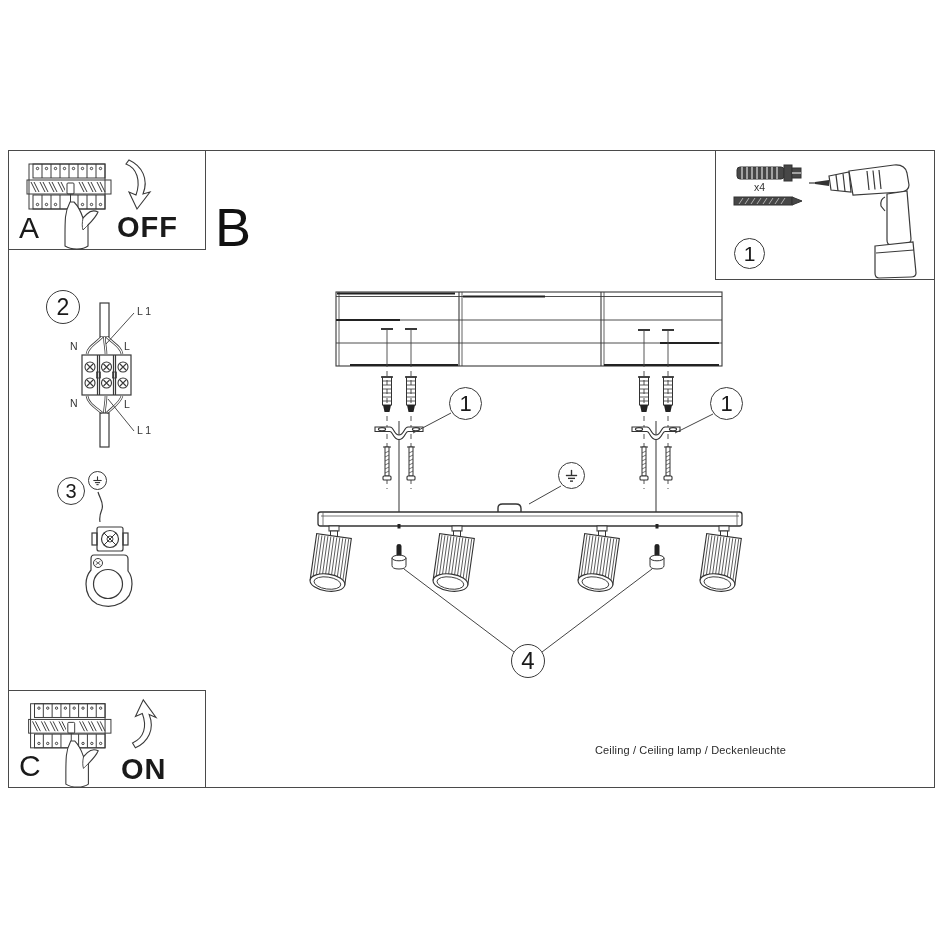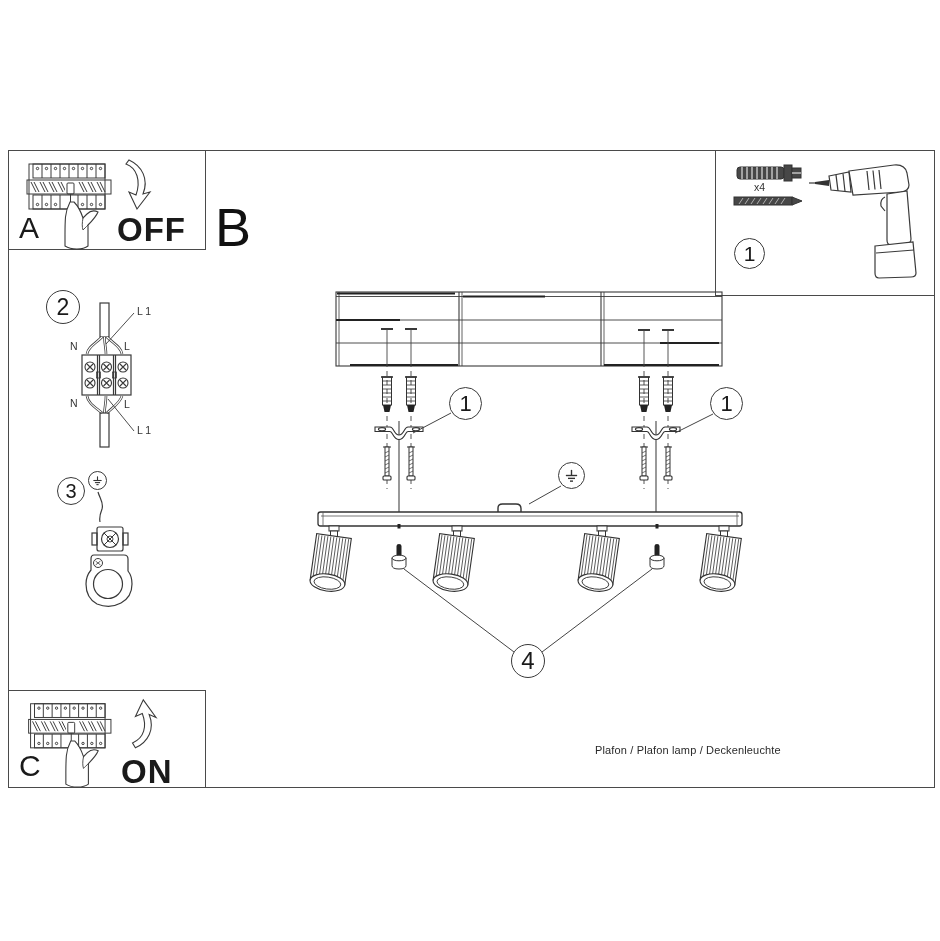--- a/index.html
+++ b/index.html
@@ -5,21 +5,21 @@
   * { margin:0; padding:0; box-sizing:border-box; }
   html,body { background:#e8e8e8; }
   .page {
     position:relative; width:940px; height:941px; background:#ffffff;
     font-family:"Liberation Sans", sans-serif; color:#222; overflow:hidden;
   }
   .abs { position:absolute; }
   .frame { border:1.4px solid #4a4a4a; }
   .box { border:1.4px solid #4a4a4a; background:#fff; }
   .corner-letter { font-size:30px; color:#1a1a1a; line-height:1; }
-  .state-label { font-size:33px; font-weight:600; letter-spacing:1px; color:#1a1a1a; }
+  .state-label { font-size:29px; font-weight:600; letter-spacing:1px; color:#1a1a1a; }
   .section-letter { font-size:54px; color:#111; line-height:1; }
   .badge {
     position:absolute; border:1.5px solid #3a3a3a; border-radius:50%;
     background:#fff; display:flex; align-items:center; justify-content:center;
     color:#1a1a1a;
   }
   .badge span { display:block; line-height:1; }
   .small-label { font-size:10.5px; color:#333; line-height:1; }
   .footer { font-size:11px; line-height:15.5px; color:#2a2a2a; letter-spacing:.15px; }
   svg { display:block; }
@@ -86,21 +86,21 @@
       <path d="M61,51 C59,55 57,60 56.5,66 C56,72 56,78 56,84 L56,95 C62,99 74,99 79,95 L79,74 C82,71 87,66 89,61 C85,59 81,60 78,63 L74,67 C72,61 68,54 65,51 Z" fill="#fff" stroke="#3a3a3a" stroke-width="1.1"></path>
       <path d="M74,67 C73,72 73,76 74,79 M79,74 C77,76 75,78 74,79" fill="none" stroke="#3a3a3a" stroke-width="0.9"></path>
       <path d="M120,9 C133,15 140,28 134,43 L141,41 L128,58 L120,41 L127,44 C132,30 128,17 117,13 Z" fill="#fff" stroke="#3a3a3a" stroke-width="1.1"></path>
     </svg>
     <div class="abs corner-letter" style="left:10px; bottom:6px;">A</div>
     <div class="abs state-label" style="left:108px; top:60px;">OFF</div>
   </div>
 
   <div class="abs section-letter" style="left:215px; top:200px;">B</div>
 
-  <div class="abs box" style="left:715px; top:150px; width:220px; height:146px;">
+  <div class="abs box" style="left:715px; top:150px; width:220px; height:130px;">
     <svg width="218" height="128" viewBox="715 150 218 128">
       <g>
         <rect x="736" y="166" width="47" height="12" rx="3" fill="#474747" stroke="#333" stroke-width="1"></rect>
         <g stroke="#fff" stroke-width="1">
           <line x1="741" y1="166" x2="741" y2="178"></line>
             <line x1="746" y1="166" x2="746" y2="178"></line>
           <line x1="751" y1="166" x2="751" y2="178"></line>
             <line x1="756" y1="166" x2="756" y2="178"></line>
           <line x1="761" y1="166" x2="761" y2="178"></line>
             <line x1="766" y1="166" x2="766" y2="178"></line>
@@ -462,16 +462,16 @@
       </g>
       <path d="M61,51 C59,55 57,60 56.5,66 C56,72 56,78 56,84 L56,95 C62,99 74,99 79,95 L79,74 C82,71 87,66 89,61 C85,59 81,60 78,63 L74,67 C72,61 68,54 65,51 Z" fill="#fff" stroke="#3a3a3a" stroke-width="1.1"></path>
       <path d="M74,67 C73,72 73,76 74,79 M79,74 C77,76 75,78 74,79" fill="none" stroke="#3a3a3a" stroke-width="0.9"></path>
       <path d="M127,58 C140,52 147,39 141,24 L148,27 L135,9 L127,26 L134,23 C139,36 136,48 124,53 Z" fill="#fff" stroke="#3a3a3a" stroke-width="1.1"></path>
     </svg>
     <div class="abs corner-letter" style="left:10px; bottom:6px;">C</div>
     <div class="abs state-label" style="left:112px; top:62px;">ON</div>
   </div>
 
   <div class="abs footer" style="left:595px; top:743px; width:340px;">
-    <div>Plafon / Plafon lamp / Deckenleuchte</div>
+    <div>Ceiling / Ceiling lamp / Deckenleuchte</div>
   </div>
 
 </div>
 
 </body></html>

